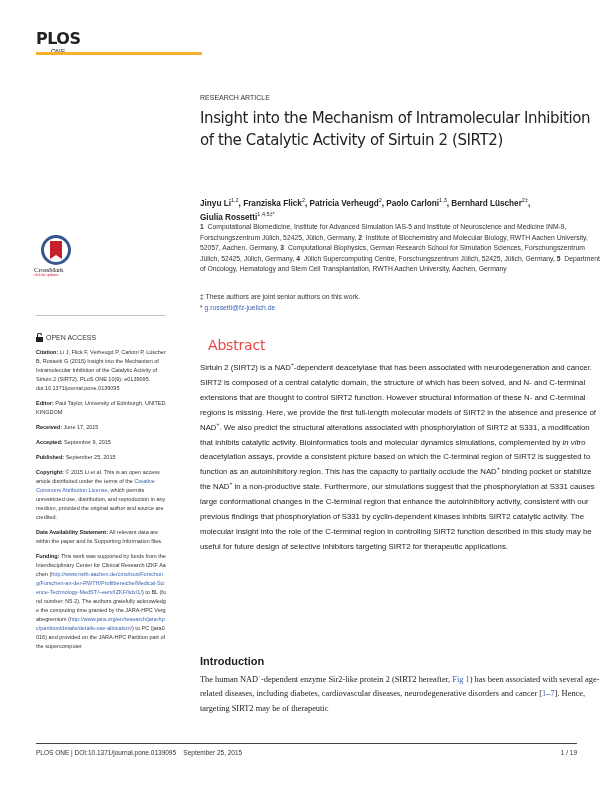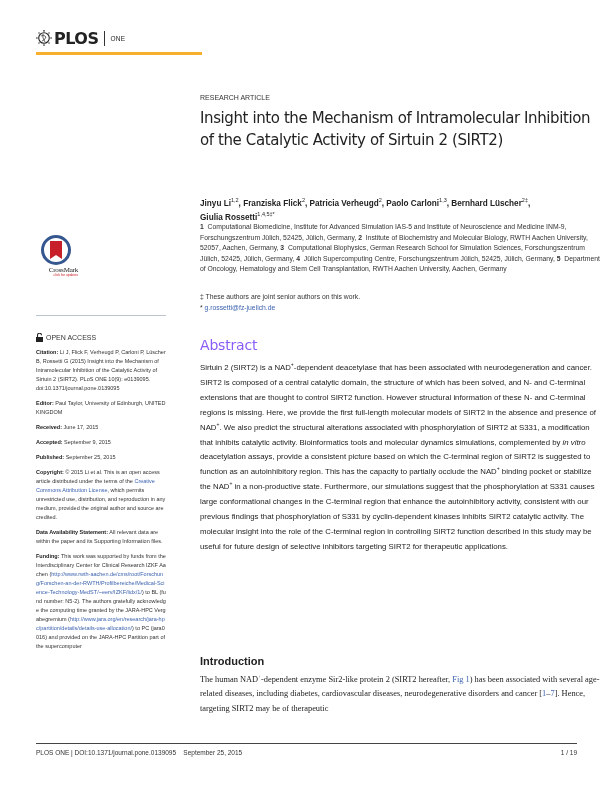--- a/index.html
+++ b/index.html
@@ -1,17 +1,17 @@
 <!DOCTYPE html>
 <html><head>
 <meta charset="utf-8">
 <style>
   html, body { margin:0; padding:0; background:#fff; }
   body { width:612px; height:792px; position:relative; overflow:hidden; font-family:"Liberation Sans", sans-serif; color:#222; }
-  .abs { position:absolute; }
+  .abs { position:absolute;flex-direction:column; }
   
   .logo { left:36px; top:29px; height:18px; display:flex; align-items:center; }
   .logo-globe { width:16px; height:16px; margin-right:2px; }
   .logo-plos { font-family:"DejaVu Sans", sans-serif; font-weight:bold; font-size:16px; letter-spacing:-0.5px; color:#222; }
   .logo-sep { width:1px; height:15px; background:#333; margin:0 5px 0 6px; }
   .logo-one { font-size:6.5px; letter-spacing:0.3px; color:#222; }
   .logo-bar { left:36px; top:52px; width:166px; height:3px; background:#f8af2d; }
 
   .research-label { left:200px; top:94px; font-size:7px; color:#333; }
   .title { left:200px; top:107px; width:400px; font-family:"DejaVu Sans", sans-serif; font-size:15px; line-height:22px; color:#222; letter-spacing:-0.4px; }
@@ -19,35 +19,35 @@
   .authors { left:200px; top:195px; width:400px; font-size:8.2px; font-weight:bold; line-height:11.5px; color:#222; }
   .authors sup { font-size:5.5px; font-weight:normal; }
 
   .affils { left:200px; top:222px; width:400px; font-size:6.8px; line-height:10.5px; color:#333; }
   .affils b { font-weight:bold; }
 
   .notes { left:200px; top:292px; width:400px; font-size:6.8px; line-height:10.5px; color:#333; }
   .link { color:#3c63af; }
 
   
-  .crossmark { left:34px; top:235px; width:44px; text-align:right; }
+  .crossmark { left:34px; top:235px; width:44px; text-align:left; }
   .cm-circle { width:30px; height:30px; margin:0 auto; border-radius:50%; border:3px solid #36568f; box-sizing:border-box; background:#fff; position:relative; }
   .cm-ribbon { position:absolute; left:6px; top:3px; width:12px; height:18px; background:#c8202a; clip-path:polygon(0 0,100% 0,100% 100%,50% 78%,0 100%); }
   .cm-text { font-family:"Liberation Serif", serif; font-size:7px; color:#222; margin-top:1px; letter-spacing:-0.2px; }
   .cm-sub { font-size:3.4px; color:#c8202a; margin-top:-1px; }
 
   .sidebar-rule { left:36px; top:315px; width:130px; height:1px; background:#b9c4cc; }
 
   .sidebar { left:36px; top:333px; width:130px; font-size:5.5px; line-height:9px; color:#333; }
   .oa { display:flex; align-items:center; font-size:7px; color:#333; margin-bottom:6px; }
   .lock { width:7px; height:9px; margin-right:3px; }
   .sb-block { margin-bottom:6px; }
   .sb-block b { color:#222; }
 
-  .abstract-h { left:200px; top:337px; font-family:"DejaVu Sans", sans-serif; font-size:14px; color:#8b5cf6; letter-spacing:-0.2px; }
+  .abstract-h { left:208px; top:337px; font-family:"DejaVu Sans", sans-serif; font-size:14px; color:#ef4444; letter-spacing:-0.2px; }
   .abstract { left:200px; top:361px; width:400px; font-size:7.8px; line-height:14.9px; color:#222; }
   .abstract sup { font-size:5px; line-height:0; }
 
   .intro-h { left:200px; top:655px; font-size:11px; font-weight:bold; color:#222; }
   .intro { left:200px; top:673px; width:400px; font-family:"Liberation Serif", serif; font-size:8.4px; line-height:14.4px; color:#222; }
   .intro sup { font-size:5px; line-height:0; }
 
   .footer-rule { left:36px; top:743px; width:541px; height:1px; background:#444; }
   .footer-left { left:36px; top:749px; font-size:6.5px; color:#333; }
   .footer-right { right:35px; top:749px; font-size:6.5px; color:#333; }

